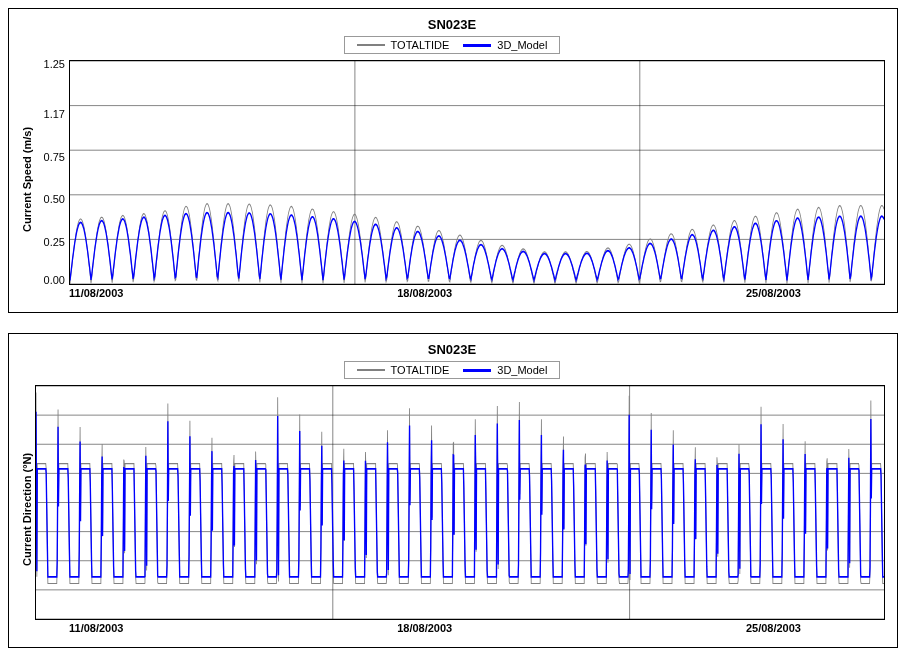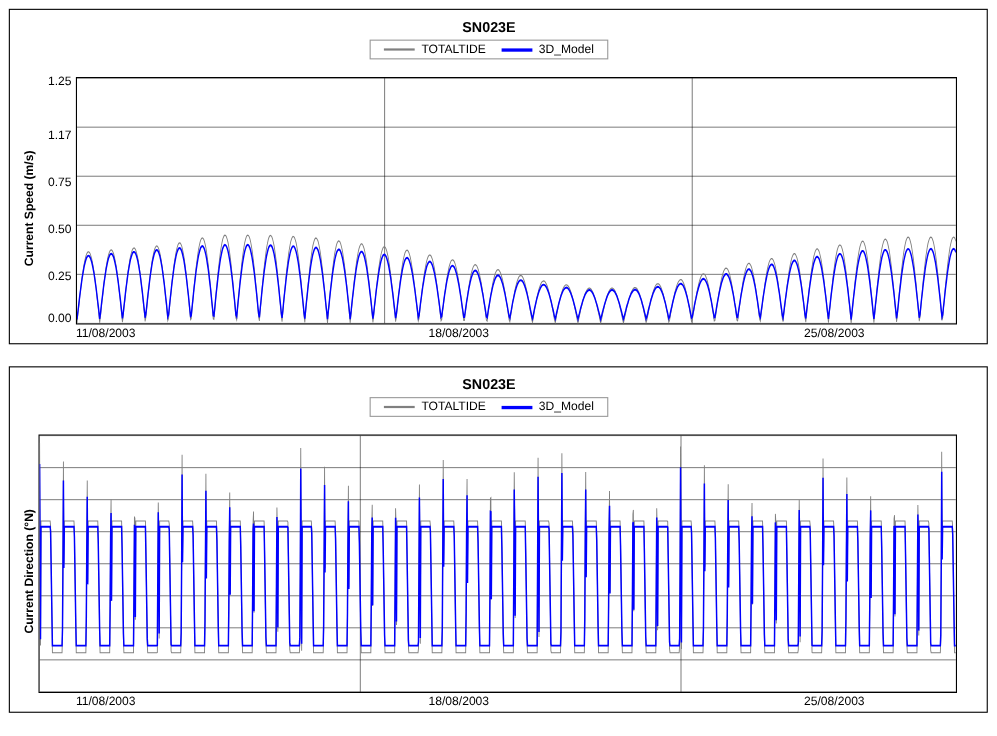--- a/index.html
+++ b/index.html
@@ -8,38 +8,38 @@
     height: 669px;
     background: #fff;
     font-family: Arial, sans-serif;
     font-size: 11px;
     padding: 8px;
   }
   .chart-panel {
     border: 1px solid #000;
     background: #fff;
     margin-bottom: 20px;
-    padding: 8px 27px 6px 10px;
+    padding: 8px 12px 6px 10px;
   }
   .chart-panel:first-of-type { height: 305px; }
   .chart-panel:last-of-type { height: 315px; }
   .chart-title {
     text-align: center;
     font-weight: bold;
     font-size: 13px;
     margin-bottom: 4px;
   }
   .legend {
     display: flex;
     justify-content: flex-start;
     align-items: center;
     gap: 14px;
     border: 1px solid #999;
     width: fit-content;
-    margin: 0 auto 16px auto;
+    margin: 0 auto 6px auto;
     padding: 2px 12px;
     font-size: 11px;
   }
   .legend-item {
     display: flex;
     align-items: center;
     gap: 6px;
   }
   .swatch {
     width: 28px;
@@ -85,20 +85,21 @@
     border: 1px solid #000;
     position: relative;
     background: #fff;
   }
   .xticks {
     display: flex;
     justify-content: space-between;
     font-size: 11px;
     padding-left: 34px;
     margin-top: 2px;
+    font-weight: bold;
   }
   .xticks span:nth-child(2) { margin-left: -20px; }
   .xticks span:nth-child(3) { margin-right: 84px; }
   svg.plot-svg {
     position: absolute;
     inset: 0;
     width: 100%;
     height: 100%;
   }
 </style>

